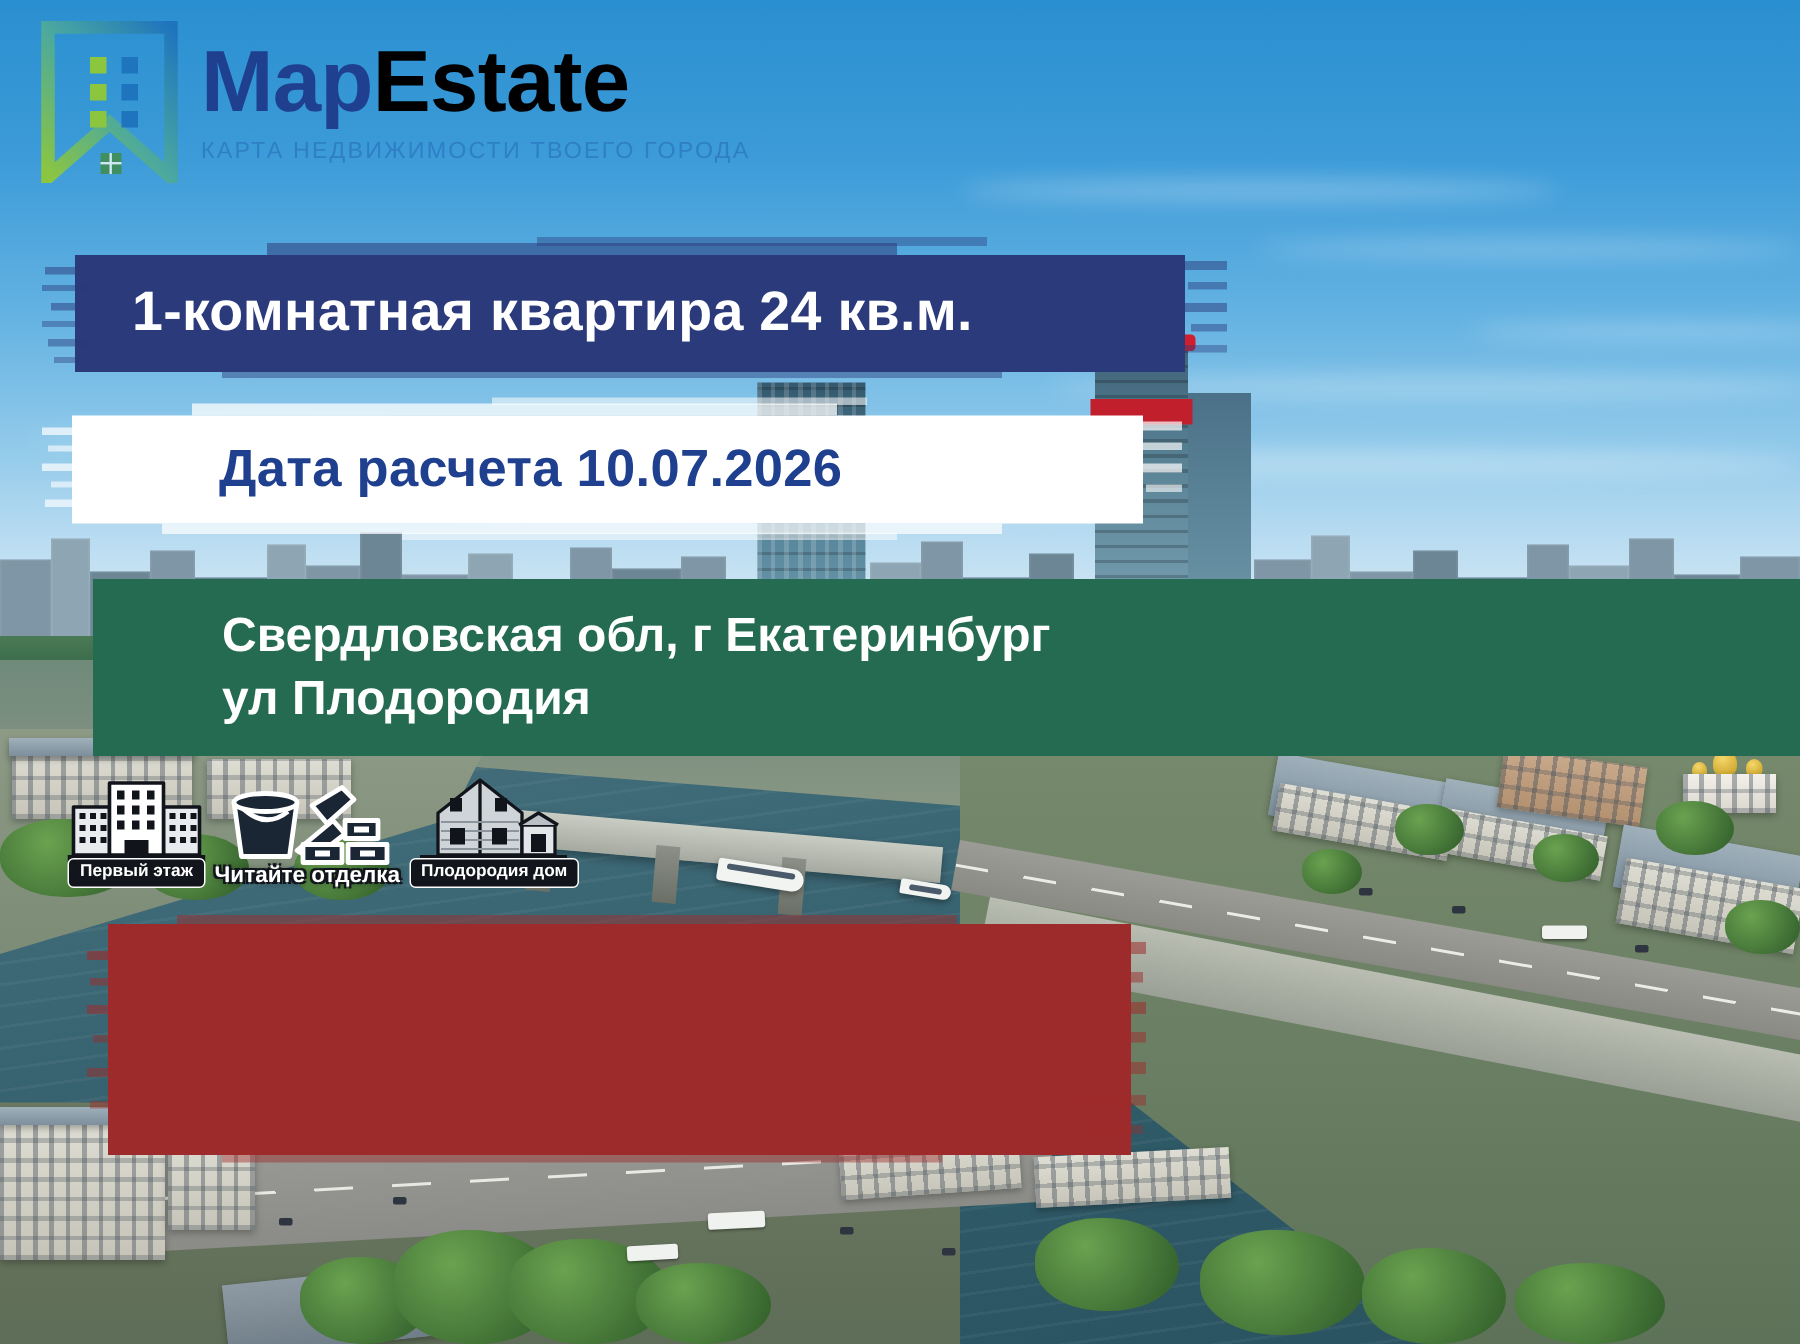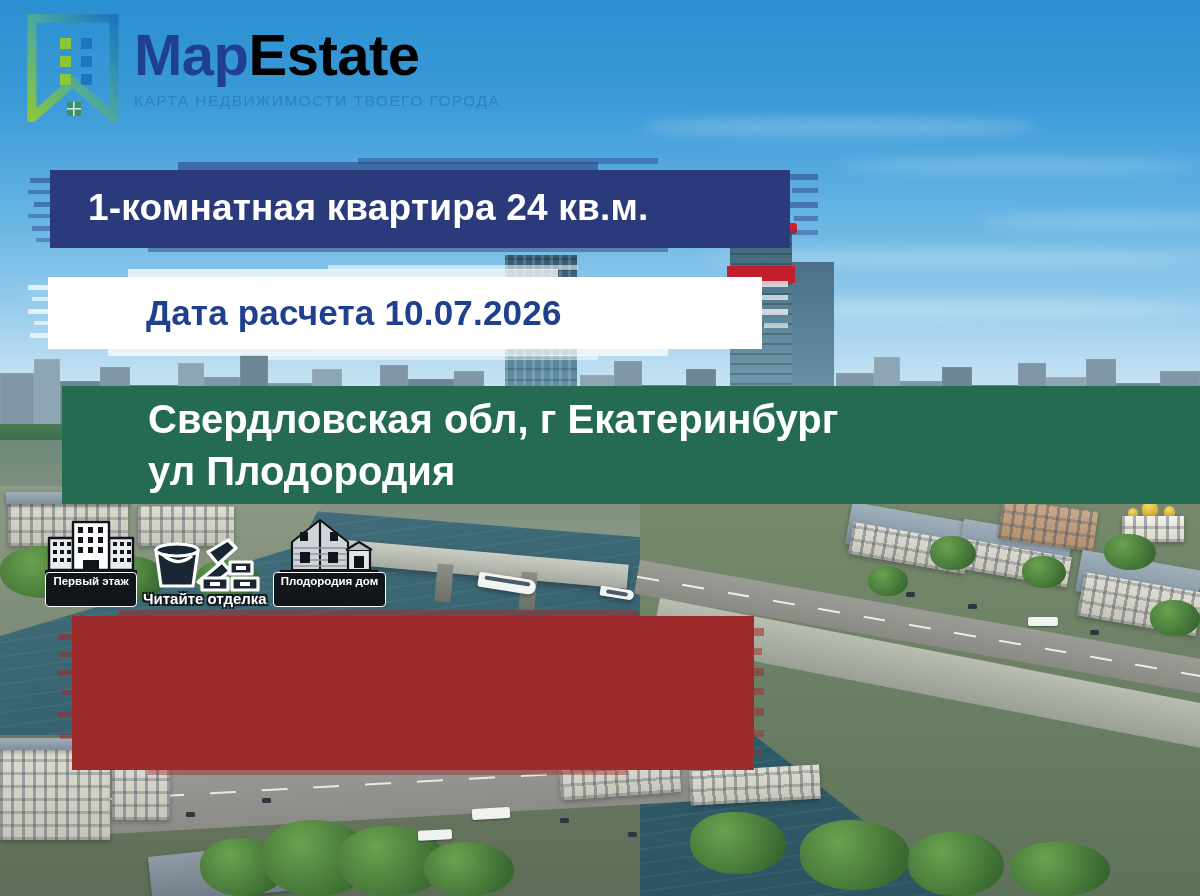--- a/index.html
+++ b/index.html
@@ -316,21 +316,21 @@
 
   
   #banner-address {
     left: 62px; top: 386px; width: 1138px; height: 118px;
   }
   #banner-address .fill {
     position:absolute; left:0; top:0; right:0; bottom:0;
     background:#256b52;
   }
   #banner-address .txt {
-    font-size: 40px; color:#ffffff; line-height: 1.30; margin-left: 86px;
+    font-size: 32px; color:#ffffff; line-height: 1.30; margin-left: 86px;
   }
 
   
   #banner-cta {
     left: 58px; top: 608px; width: 730px; height: 172px;
   }
   #banner-cta .fill {
     position:absolute; left:14px; top:8px; right:34px; bottom:10px;
     background:#9e2b2b;
   }
@@ -352,21 +352,21 @@
   }
   .badge {
     position: relative;
     display: flex;
     flex-direction: column;
     align-items: center;
   }
   .badge-icon { display:block; }
   .badge-label {
     margin-top: -6px;
-    padding: 2px 7px 18px;
+    padding: 2px 7px 3px;
     background: #12161c;
     color: #ffffff;
     font-size: 11.5px;
     font-weight: 700;
     border: 1.5px solid #ffffff;
     border-radius: 4px;
     white-space: nowrap;
     line-height: 1.15;
   }
   .badge-label.wide {

